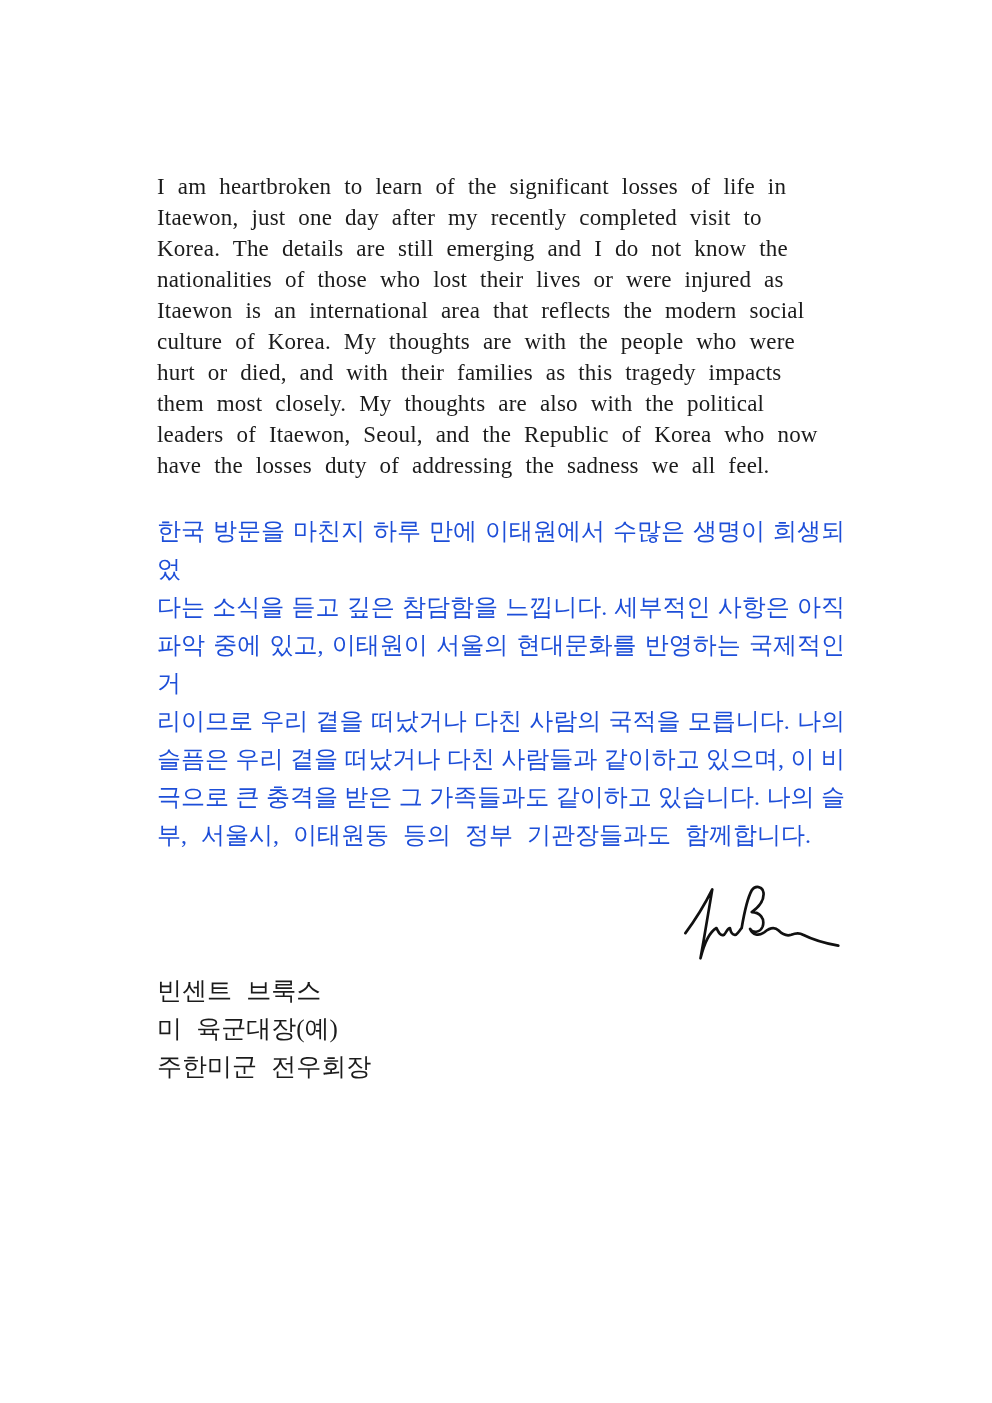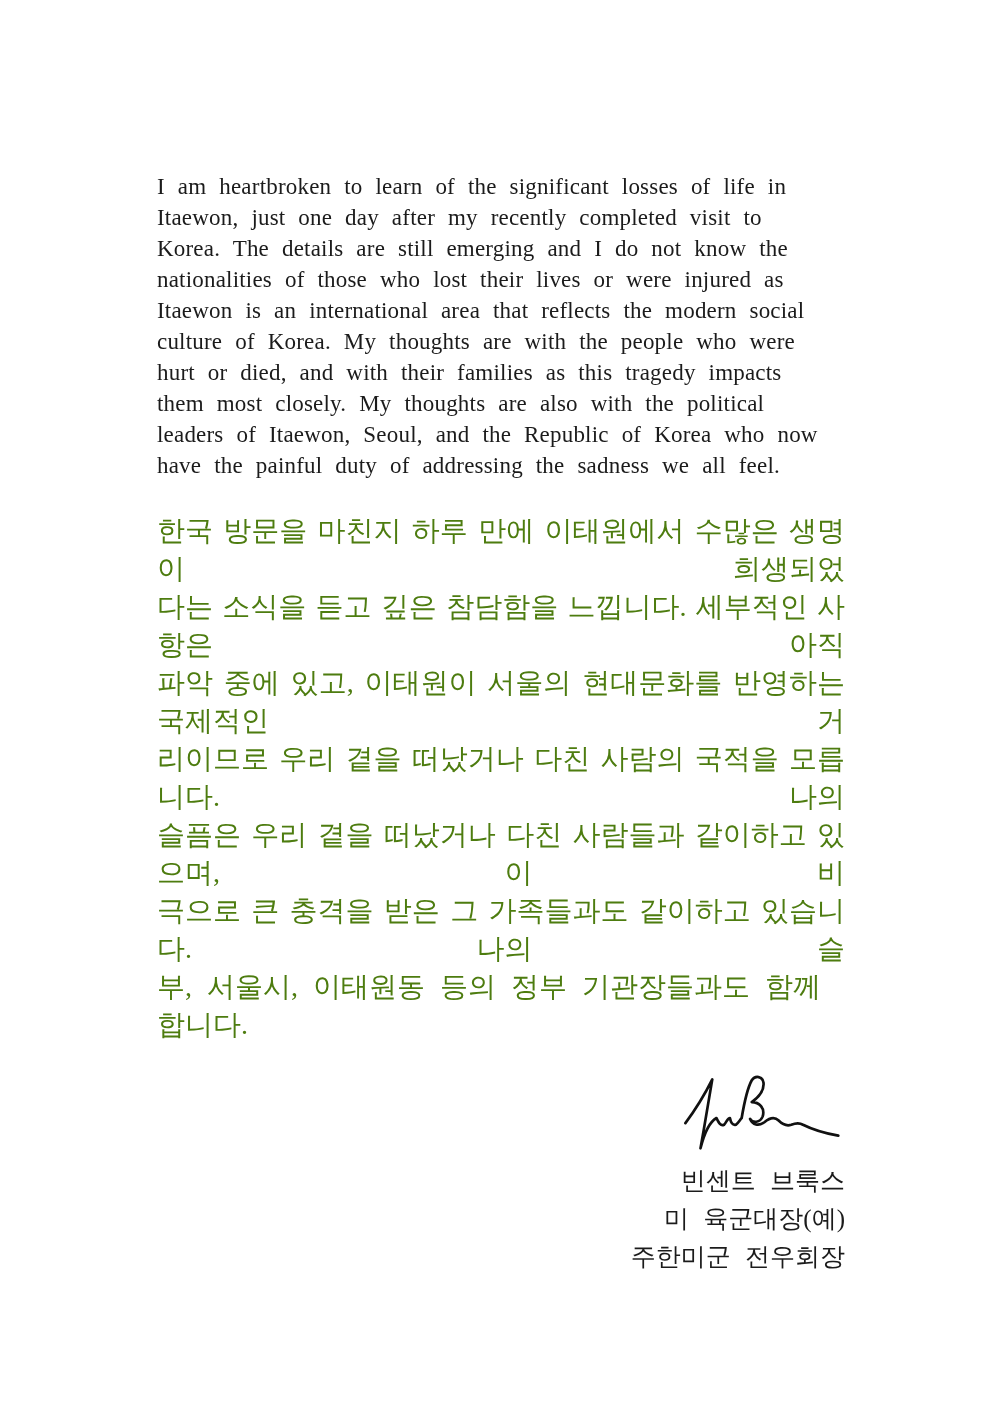--- a/index.html
+++ b/index.html
@@ -25,23 +25,23 @@
     font-size: 23px;
     line-height: 31px;
     word-spacing: 7px;
     letter-spacing: 0.2px;
     color: #1b1b1b;
   }
   .en-line { white-space: nowrap; }
   .ko-paragraph {
     margin-top: 31px;
     font-family: "Liberation Serif", "DejaVu Serif", serif;
-    font-size: 28px;
+    font-size: 24px;
     line-height: 38px;
-    color: #4d7c0f;
+    color: #1d4ed8;
   }
   .ko-line {
     text-align: justify;
     text-align-last: justify;
   }
   .ko-line.last {
     text-align: left;
     text-align-last: left;
     word-spacing: 8px;
   }
@@ -53,42 +53,42 @@
   .signature-row svg {
     display: inline-block;
     width: 168px;
     height: 78px;
   }
   .signoff {
     margin-top: 10px;
     font-family: "Liberation Serif", "DejaVu Serif", serif;
     font-size: 25px;
     line-height: 38px;
-    text-align: right;
+    text-align: left;
     word-spacing: 8px;
     color: #1b1b1b;
   }
 </style>
 </head>
 <body>
 
 <div class="page">
   <div class="content">
 
     <div class="en-paragraph">
       <div class="en-line">I am heartbroken to learn of the significant losses of life in</div>
       <div class="en-line">Itaewon, just one day after my recently completed visit to</div>
       <div class="en-line">Korea. The details are still emerging and I do not know the</div>
       <div class="en-line">nationalities of those who lost their lives or were injured as</div>
       <div class="en-line">Itaewon is an international area that reflects the modern social</div>
       <div class="en-line">culture of Korea. My thoughts are with the people who were</div>
       <div class="en-line">hurt or died, and with their families as this tragedy impacts</div>
       <div class="en-line">them most closely. My thoughts are also with the political</div>
       <div class="en-line">leaders of Itaewon, Seoul, and the Republic of Korea who now</div>
-      <div class="en-line">have the painful duty of addressing the sadness we all feel.</div>
+      <div class="en-line">have the losses duty of addressing the sadness we all feel.</div>
     </div>
 
     <div class="ko-paragraph">
       <div class="ko-line">한국 방문을 마친지 하루 만에 이태원에서 수많은 생명이 희생되었</div>
       <div class="ko-line">다는 소식을 듣고 깊은 참담함을 느낍니다. 세부적인 사항은 아직</div>
       <div class="ko-line">파악 중에 있고, 이태원이 서울의 현대문화를 반영하는 국제적인 거</div>
       <div class="ko-line">리이므로 우리 곁을 떠났거나 다친 사람의 국적을 모릅니다. 나의</div>
       <div class="ko-line">슬픔은 우리 곁을 떠났거나 다친 사람들과 같이하고 있으며, 이 비</div>
       <div class="ko-line">극으로 큰 충격을 받은 그 가족들과도 같이하고 있습니다. 나의 슬</div>
       <div class="ko-line last">부, 서울시, 이태원동 등의 정부 기관장들과도 함께합니다.</div>

